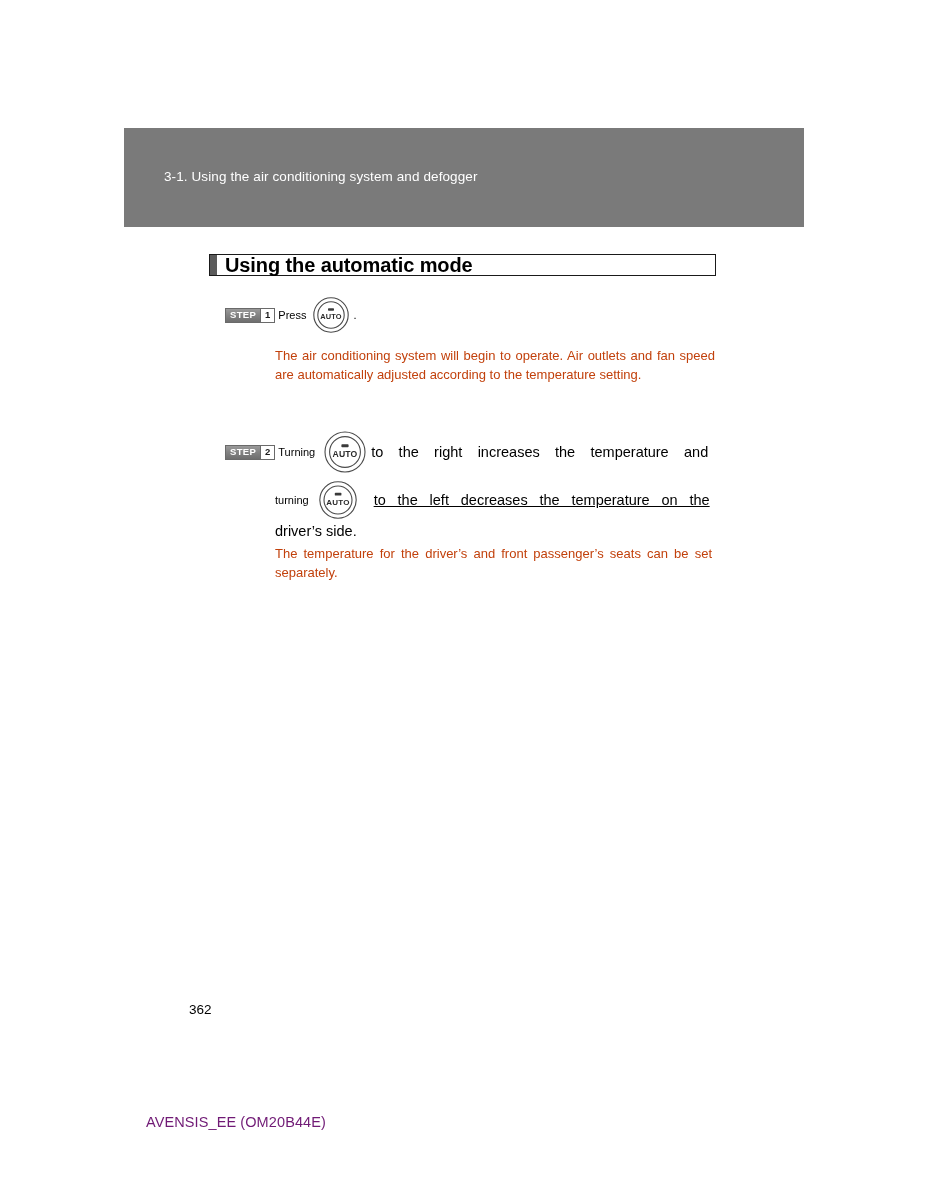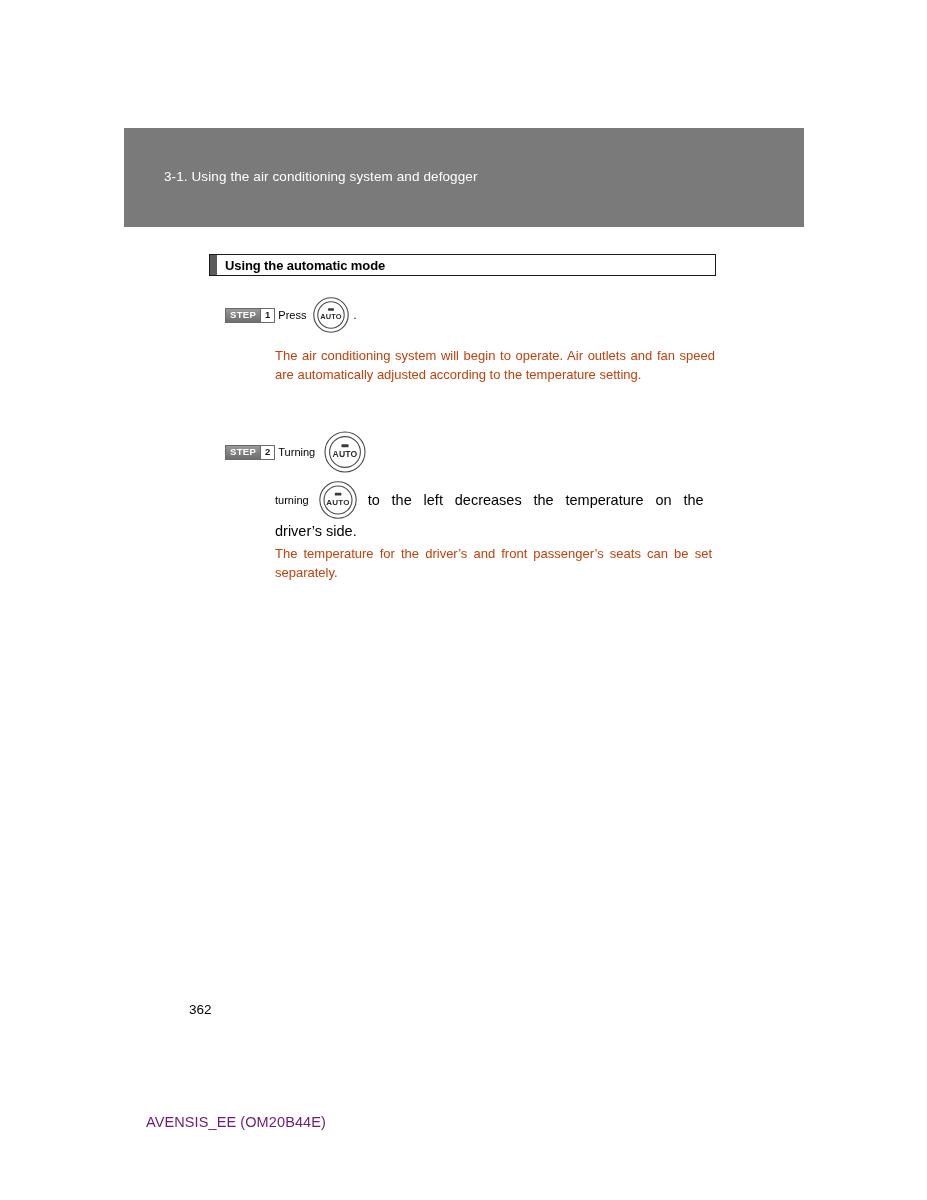--- a/index.html
+++ b/index.html
@@ -55,21 +55,21 @@
     display: flex;
     align-items: center;
   }
   .section-bar-tab {
     width: 7px;
     height: 100%;
     background: #5b5b5b;
     flex: 0 0 auto;
   }
   .section-bar-title {
-    font-size: 13px;
+    font-size: 20px;
     font-weight: bold;
     color: #000000;
     padding-left: 8px;
     letter-spacing: -0.1px;
     white-space: nowrap;
   }
 
   
   .content {
     position: absolute;
@@ -164,21 +164,22 @@
     display: flex;
     align-items: center;
     white-space: nowrap;
   }
   .just-fill2 {
     display: inline-block;
     font-size: 14.5px;
     text-align: justify;
     text-align-last: justify;
     width: 336px;
-    margin-left: 10px;
+    margin-left: 16px;
+    text-decoration: underline;
   }
   .step2-row3 {
     position: absolute;
     left: 50px;
     top: 93px;
     font-size: 14.5px;
   }
   .para-2 { position: absolute; left: 50px; top: 115px; width: 437px; }
 
   
@@ -243,20 +244,21 @@
         </span>
         <span class="step-text">Turning</span>
         <span class="knob" style="margin-left:8px;">
           <svg width="44" height="44" viewBox="0 0 44 44">
             <circle cx="22" cy="22" r="20" fill="none" stroke="#4a4a4a" stroke-width="1.1"></circle>
             <circle cx="22" cy="22" r="15.4" fill="none" stroke="#4a4a4a" stroke-width="1.1"></circle>
             <rect x="18.4" y="14.2" width="7.2" height="3" rx="0.8" fill="#3a3a3a"></rect>
             <text x="22" y="26.8" text-anchor="middle" font-family="Liberation Sans, sans-serif" font-size="8.6" font-weight="bold" fill="#2a2a2a" letter-spacing="0.2">AUTO</text>
           </svg>
         </span>
+        <span class="just-fill">to the right increases the temperature and</span>
       </div>
 
       <div class="step2-row2">
         <span class="step-text">turning</span>
         <span class="knob" style="margin-left:9px;">
           <svg width="40" height="40" viewBox="0 0 40 40">
             <circle cx="20" cy="20" r="18.2" fill="none" stroke="#4a4a4a" stroke-width="1.1"></circle>
             <circle cx="20" cy="20" r="14" fill="none" stroke="#4a4a4a" stroke-width="1.1"></circle>
             <rect x="16.8" y="12.8" width="6.6" height="2.8" rx="0.7" fill="#3a3a3a"></rect>
             <text x="20" y="24.6" text-anchor="middle" font-family="Liberation Sans, sans-serif" font-size="8" font-weight="bold" fill="#2a2a2a" letter-spacing="0.2">AUTO</text>

